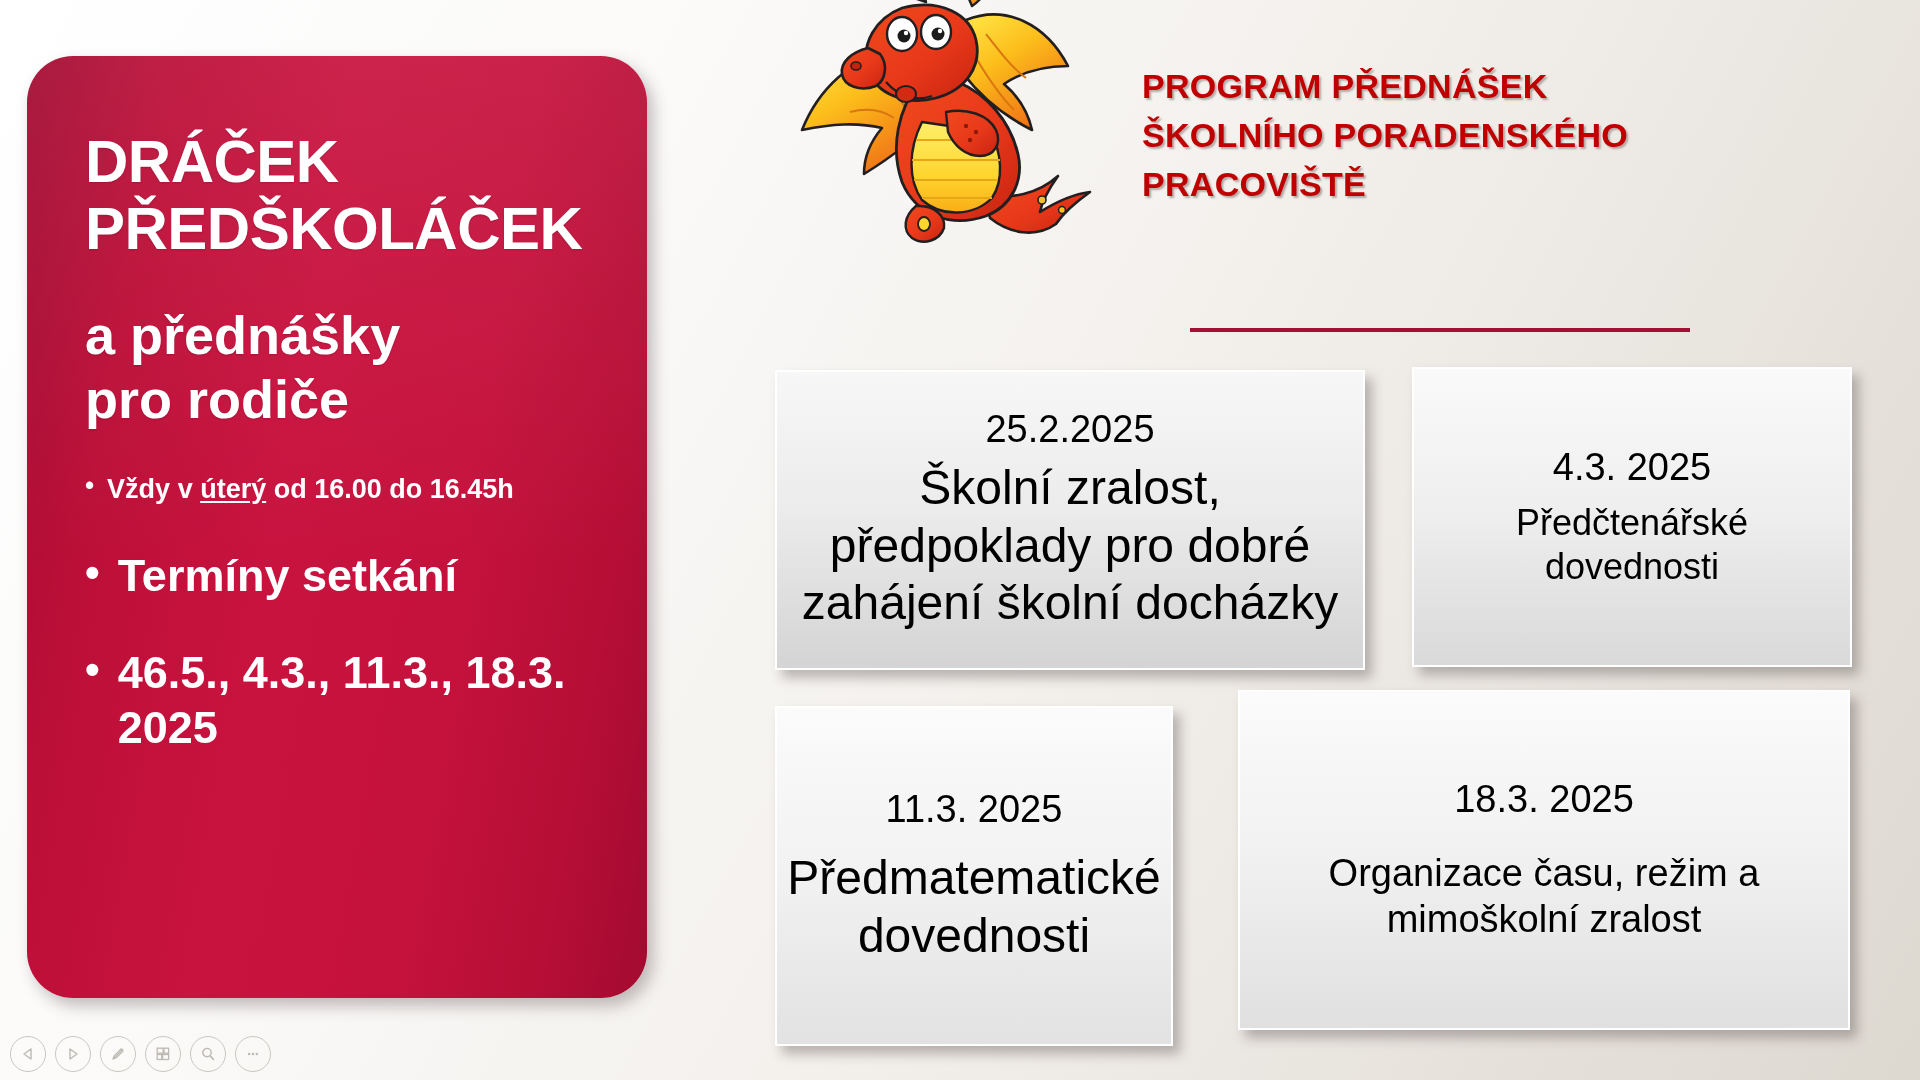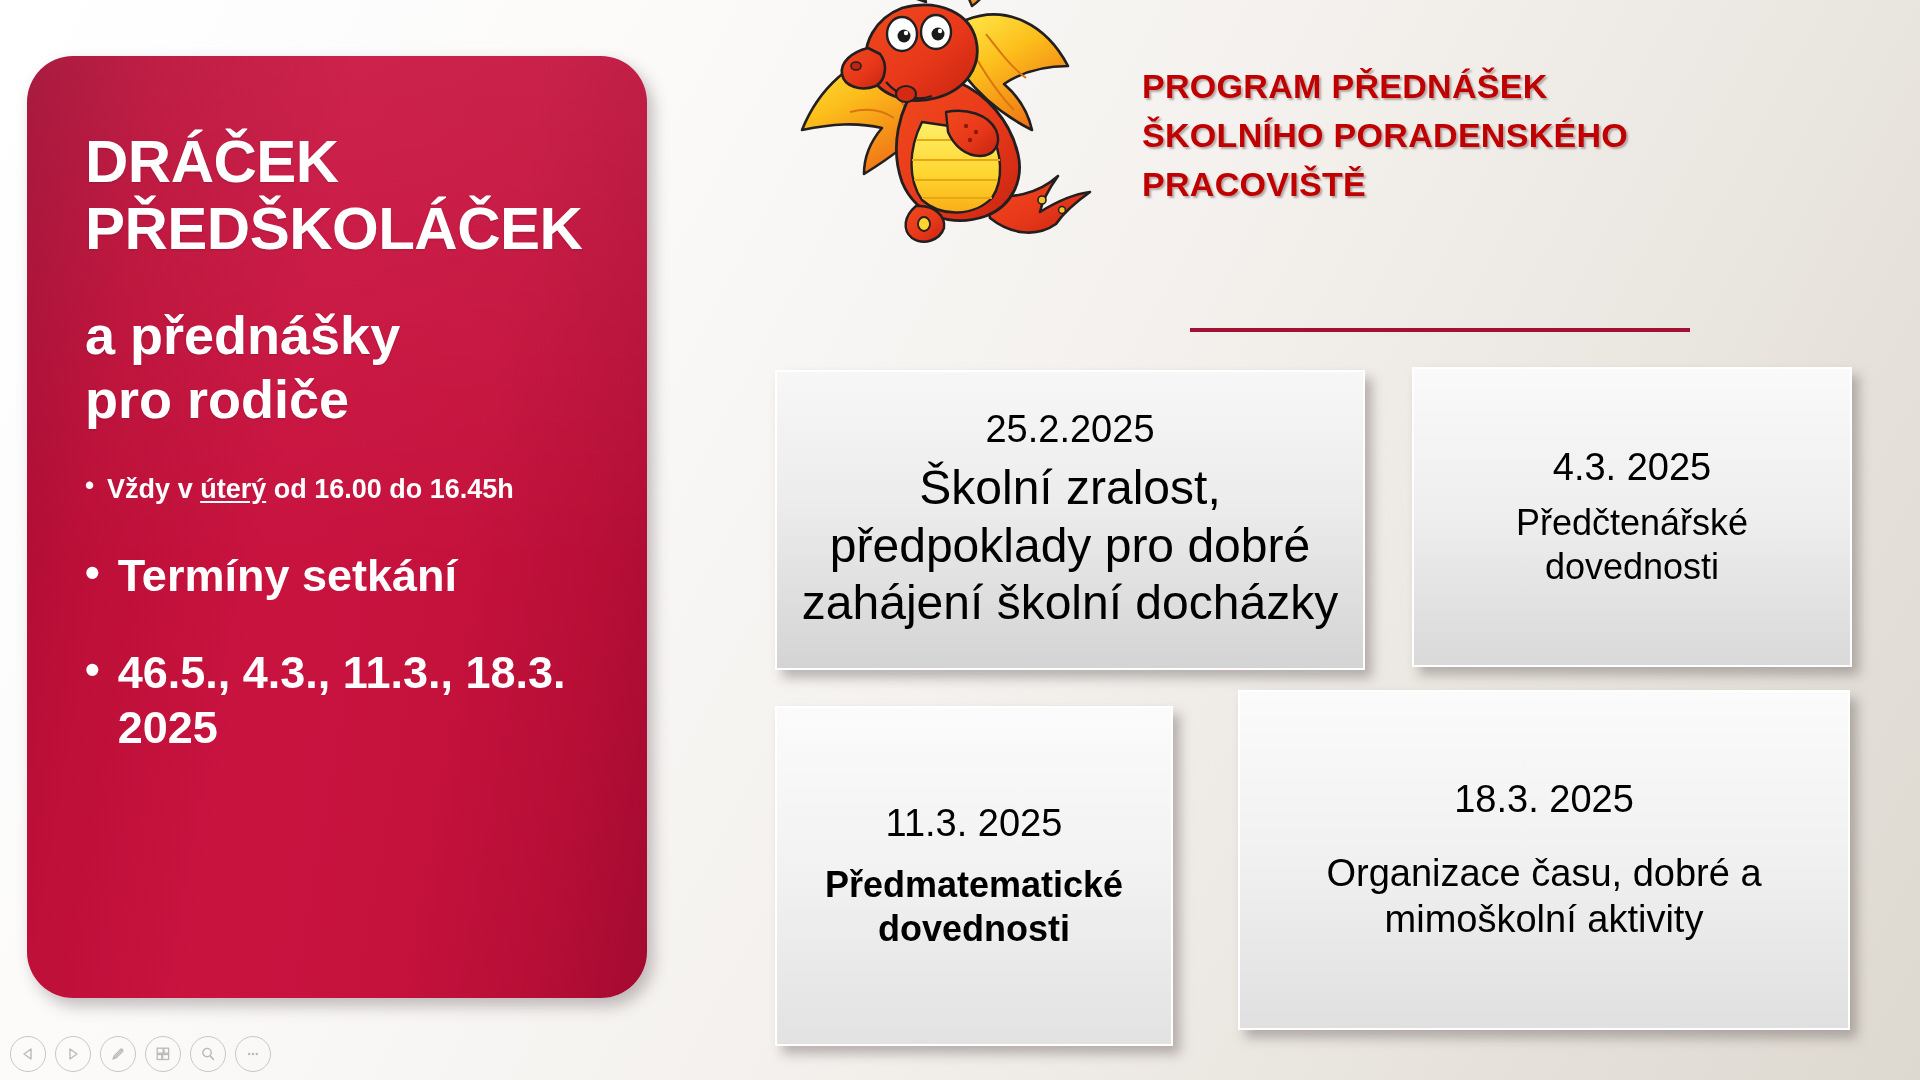--- a/index.html
+++ b/index.html
@@ -160,21 +160,21 @@
     background: linear-gradient(180deg, #fafafa 0%, #eeeeee 50%, #d9d9d9 100%);
   }
   #card-2 .date { font-size: 38px; margin-bottom: 12px; }
   #card-2 .desc { font-size: 36px; }
 
   #card-3 {
     left: 775px; top: 706px; width: 398px; height: 340px;
     background: linear-gradient(180deg, #fbfbfb 0%, #f2f2f2 48%, #e2e2e2 100%);
   }
   #card-3 .date { font-size: 38px; margin-bottom: 18px; text-align: center; }
-  #card-3 .desc { font-size: 36px; font-weight: bold; }
+  #card-3 .desc { font-size: 48px; }
 
   #card-4 {
     left: 1238px; top: 690px; width: 612px; height: 340px;
     background: linear-gradient(180deg, #fbfbfb 0%, #f1f1f1 48%, #e0e0e0 100%);
     gap: 12px;
   }
   #card-4 .date { font-size: 38px; margin-bottom: 18px; }
   #card-4 .desc { font-size: 38px; }
 
   
@@ -337,21 +337,21 @@
     <div class="desc">Předčtenářské dovednosti</div>
   </div>
 
   <div class="card" id="card-3">
     <div class="date">11.3. 2025</div>
     <div class="desc">Předmatematické dovednosti</div>
   </div>
 
   <div class="card" id="card-4">
     <div class="date">18.3. 2025</div>
-    <div class="desc">Organizace času, dobré a mimoškolní aktivity</div>
+    <div class="desc">Organizace času, režim a mimoškolní zralost</div>
   </div>
 
   <div class="toolbar">
 
     <div class="tb-btn">
       <span>
         <svg width="14" height="14" viewBox="0 0 14 14">
             <polygon points="10,2 10,12 3,7" fill="none" stroke="#a8a39c" stroke-width="1.4" stroke-linejoin="round"></polygon>
           </svg>
       </span>

